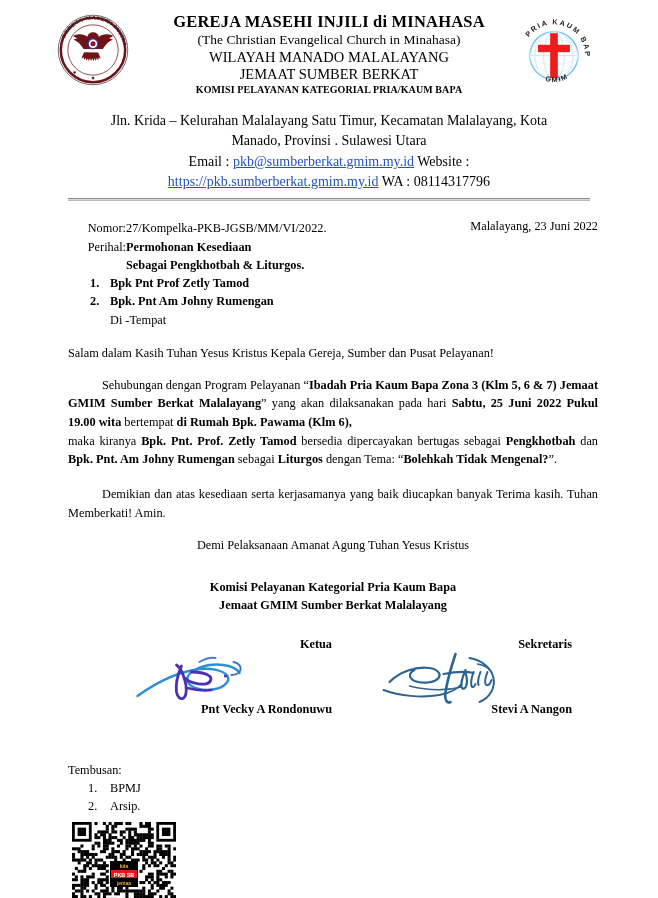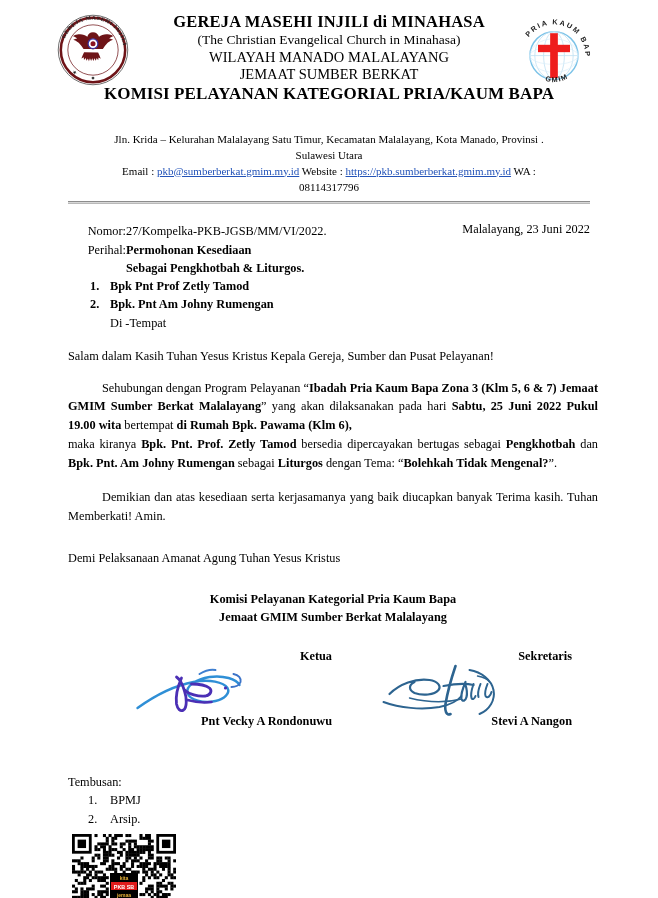--- a/index.html
+++ b/index.html
@@ -20,36 +20,36 @@
   .kop {
     position: relative;
     padding: 12px 60px 0 60px;
     text-align: center;
   }
   .kop-line { line-height: 1.22; }
   .kop-l1 { font-size: 16.5px; font-weight: bold; letter-spacing: .2px; }
   .kop-l2 { font-size: 13.5px; }
   .kop-l3 { font-size: 14.5px; }
   .kop-l4 { font-size: 14.5px; }
-  .kop-l5 { font-size: 17px; font-weight: bold; letter-spacing: .1px; }
+  .kop-l5 { font-size: 10px; font-weight: bold; letter-spacing: .1px; }
 
   
   .logo-gmim {
     position: absolute; left: 56px; top: 13px;
     width: 74px; height: 74px;
   }
   
   .logo-pkb {
     position: absolute; left: 512px; top: 14px;
     width: 84px; height: 80px;
   }
 
   .addr {
-    margin-top: 27px;
-    font-size: 11px;
+    margin-top: 15px;
+    font-size: 14px;
     line-height: 1.45;
     padding: 0 40px;
   }
   .addr a, .lnk {
     color: #2353b8;
     text-decoration: underline;
   }
 
   .rule {
     margin: 6px 68px 0 68px;
@@ -60,37 +60,37 @@
   }
 
   
   .body-wrap { padding: 0 60px 0 68px; font-size: 12.3px; }
 
   .meta { margin-top: 18px; position: relative; }
   .meta-row { display: flex; line-height: 1.48; }
   .meta-lbl { width: 58px; flex: none; text-align: right; }
   .meta-val { flex: 1; }
   .meta-val.b { font-weight: bold; }
-  .place-date { position: absolute; right: 8px; top: 0; white-space: nowrap; }
+  .place-date { position: absolute; right: 0; top: 0; white-space: nowrap; }
 
   .kepada { margin-top: 16px; line-height: 1.5; }
   .recip { list-style: none; margin: 0; padding: 0 0 0 22px; }
   .recip li { display: flex; font-weight: bold; line-height: 1.5; }
   .recip li .num { width: 20px; flex: none; }
   .ditempat { padding-left: 42px; line-height: 1.5; }
 
   .salam { margin-top: 15px; line-height: 1.5; }
 
   .para { margin-top: 13px; line-height: 1.52; text-align: justify; }
   .para.indent { text-indent: 34px; }
   .para b { font-weight: bold; }
 
   .closing { margin-top: 16px; line-height: 1.52; text-align: justify; text-indent: 34px; }
 
-  .demi { margin-top: 23px; line-height: 1.5; }
+  .demi { margin-top: 14px; text-align: center; line-height: 1.5; }
   .komisi { margin-top: 24px; text-align: center; font-weight: bold; line-height: 1.45; }
 
   
   .signs { margin-top: 22px; display: flex; justify-content: space-between; padding: 0 26px 0 34px; }
   .sign-col { width: 230px; text-align: right; position: relative; }
   .sign-role { font-weight: bold; font-size: 12.3px; }
   .sign-img { height: 50px; position: relative; }
   .sign-img svg { position: absolute; left: 50%; top: 0; transform: translateX(-50%); }
   .sign-name { font-weight: bold; font-size: 12.3px; }
 

